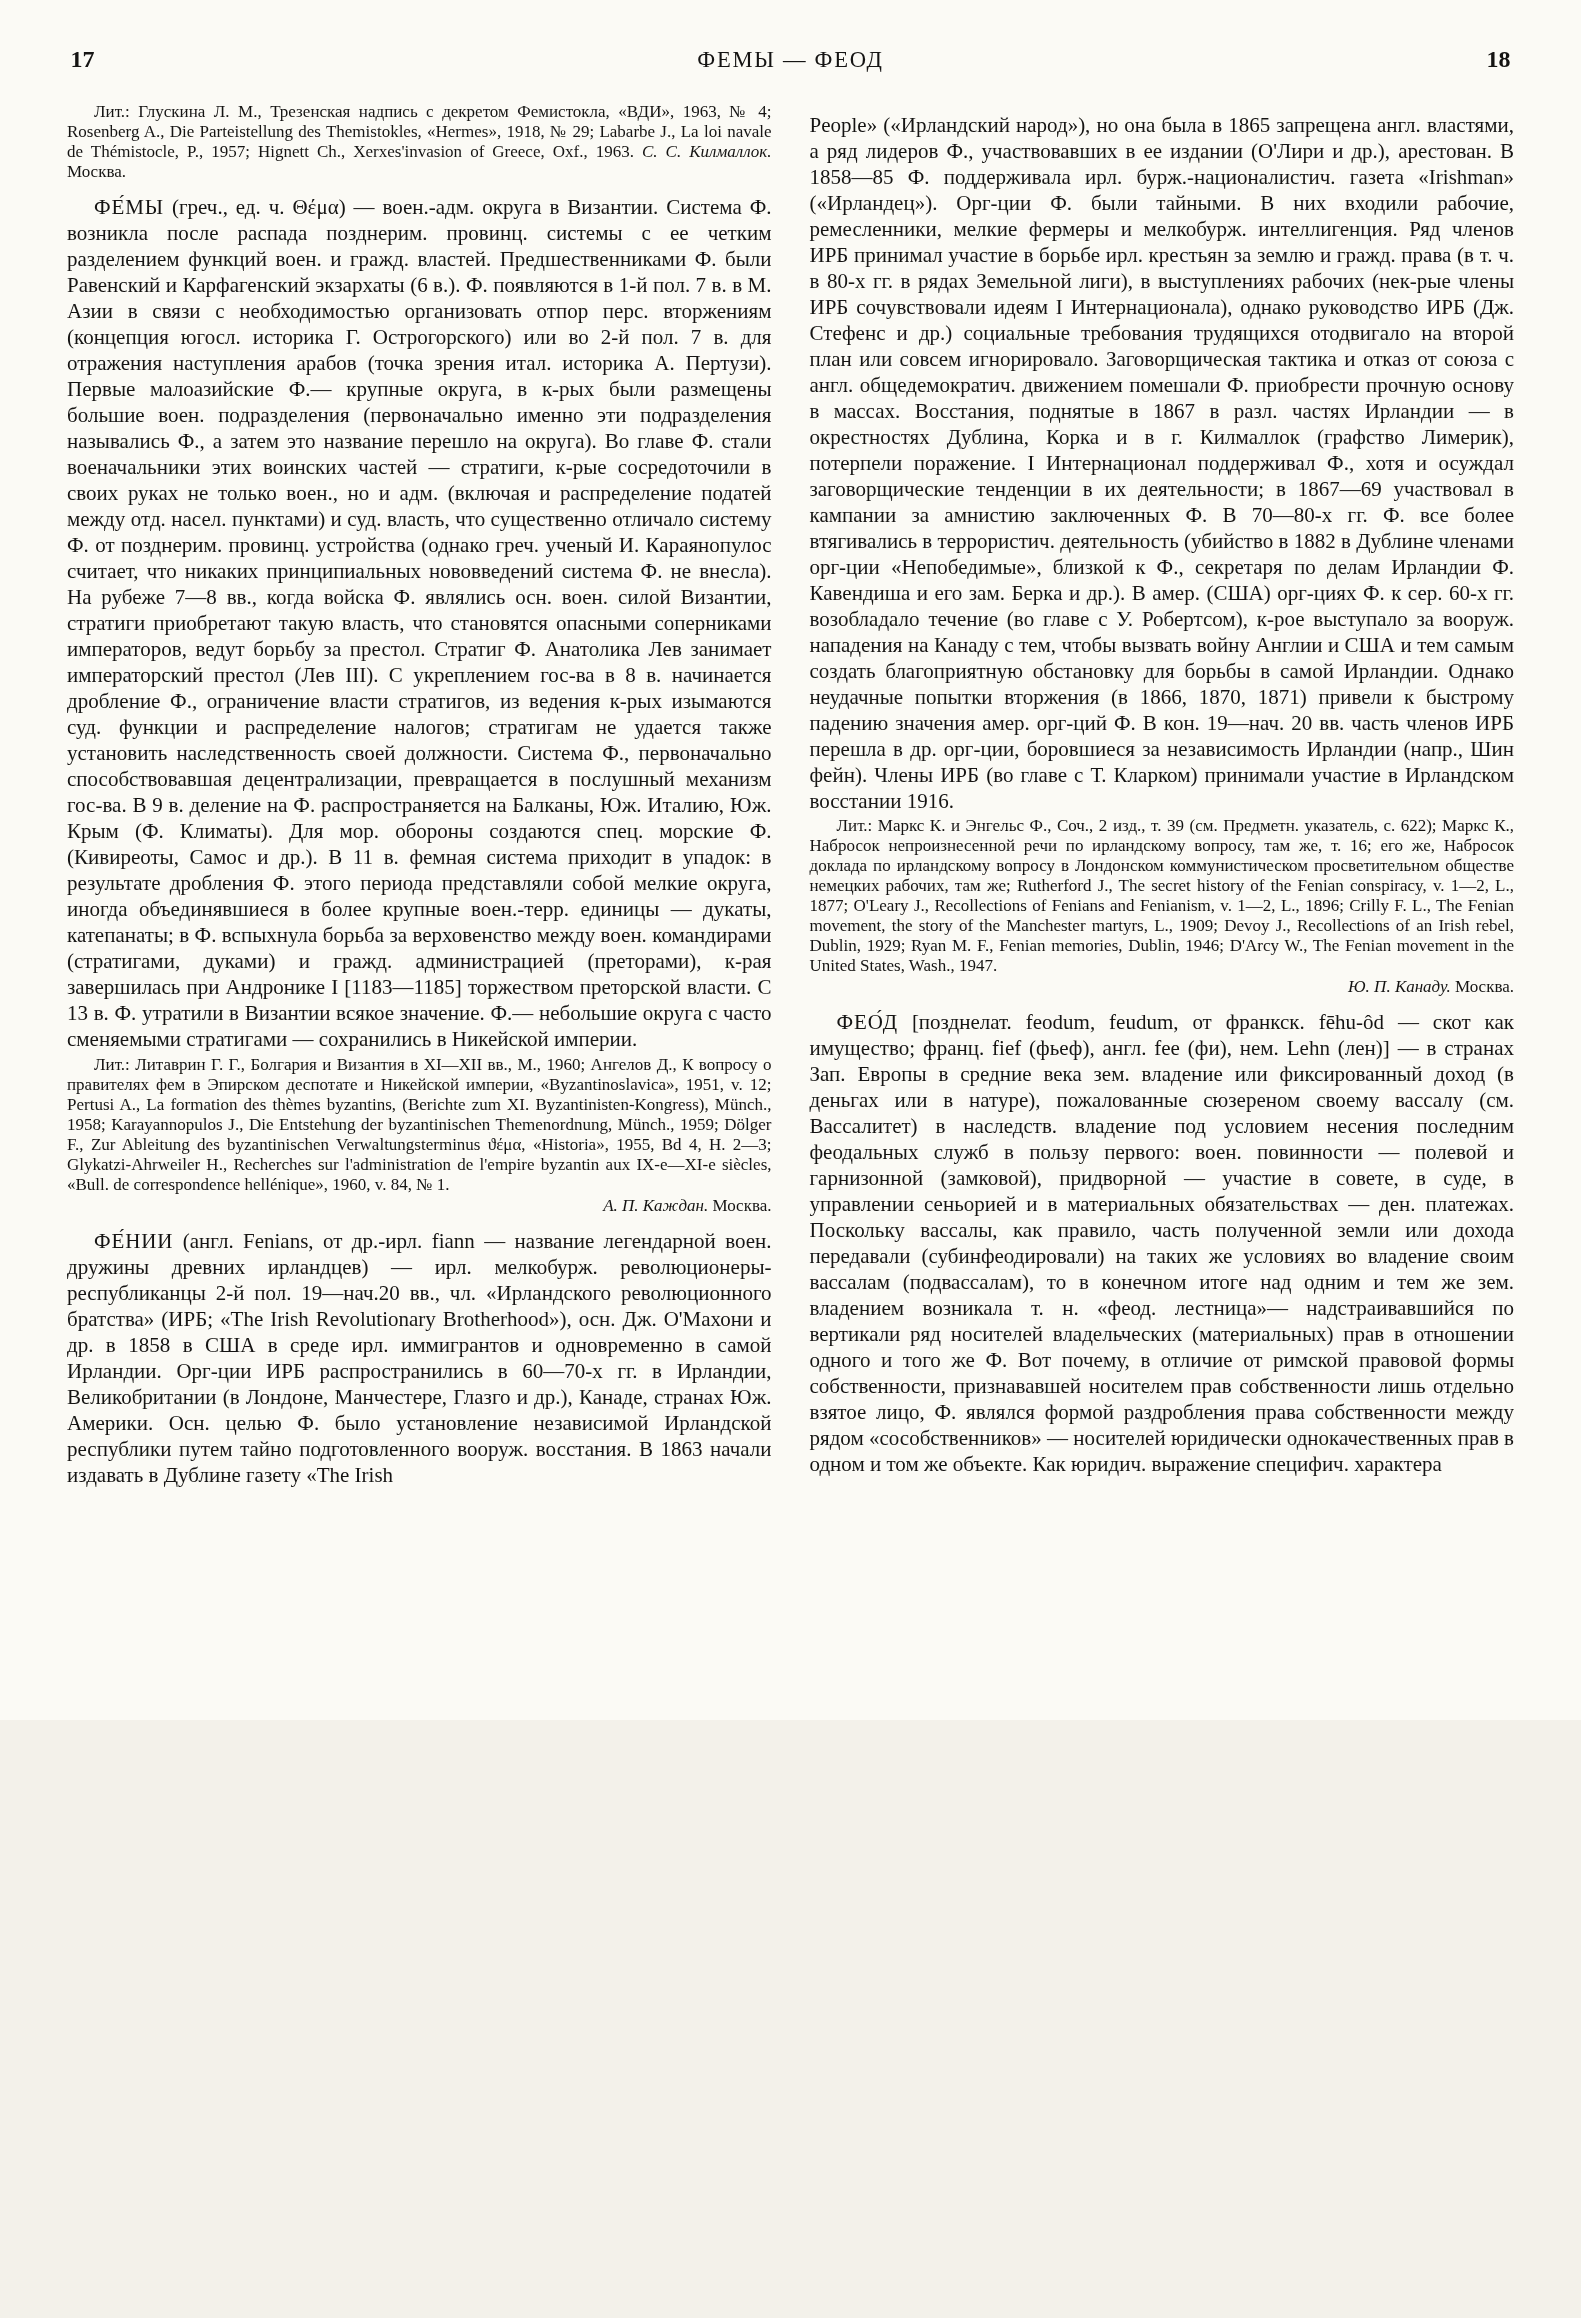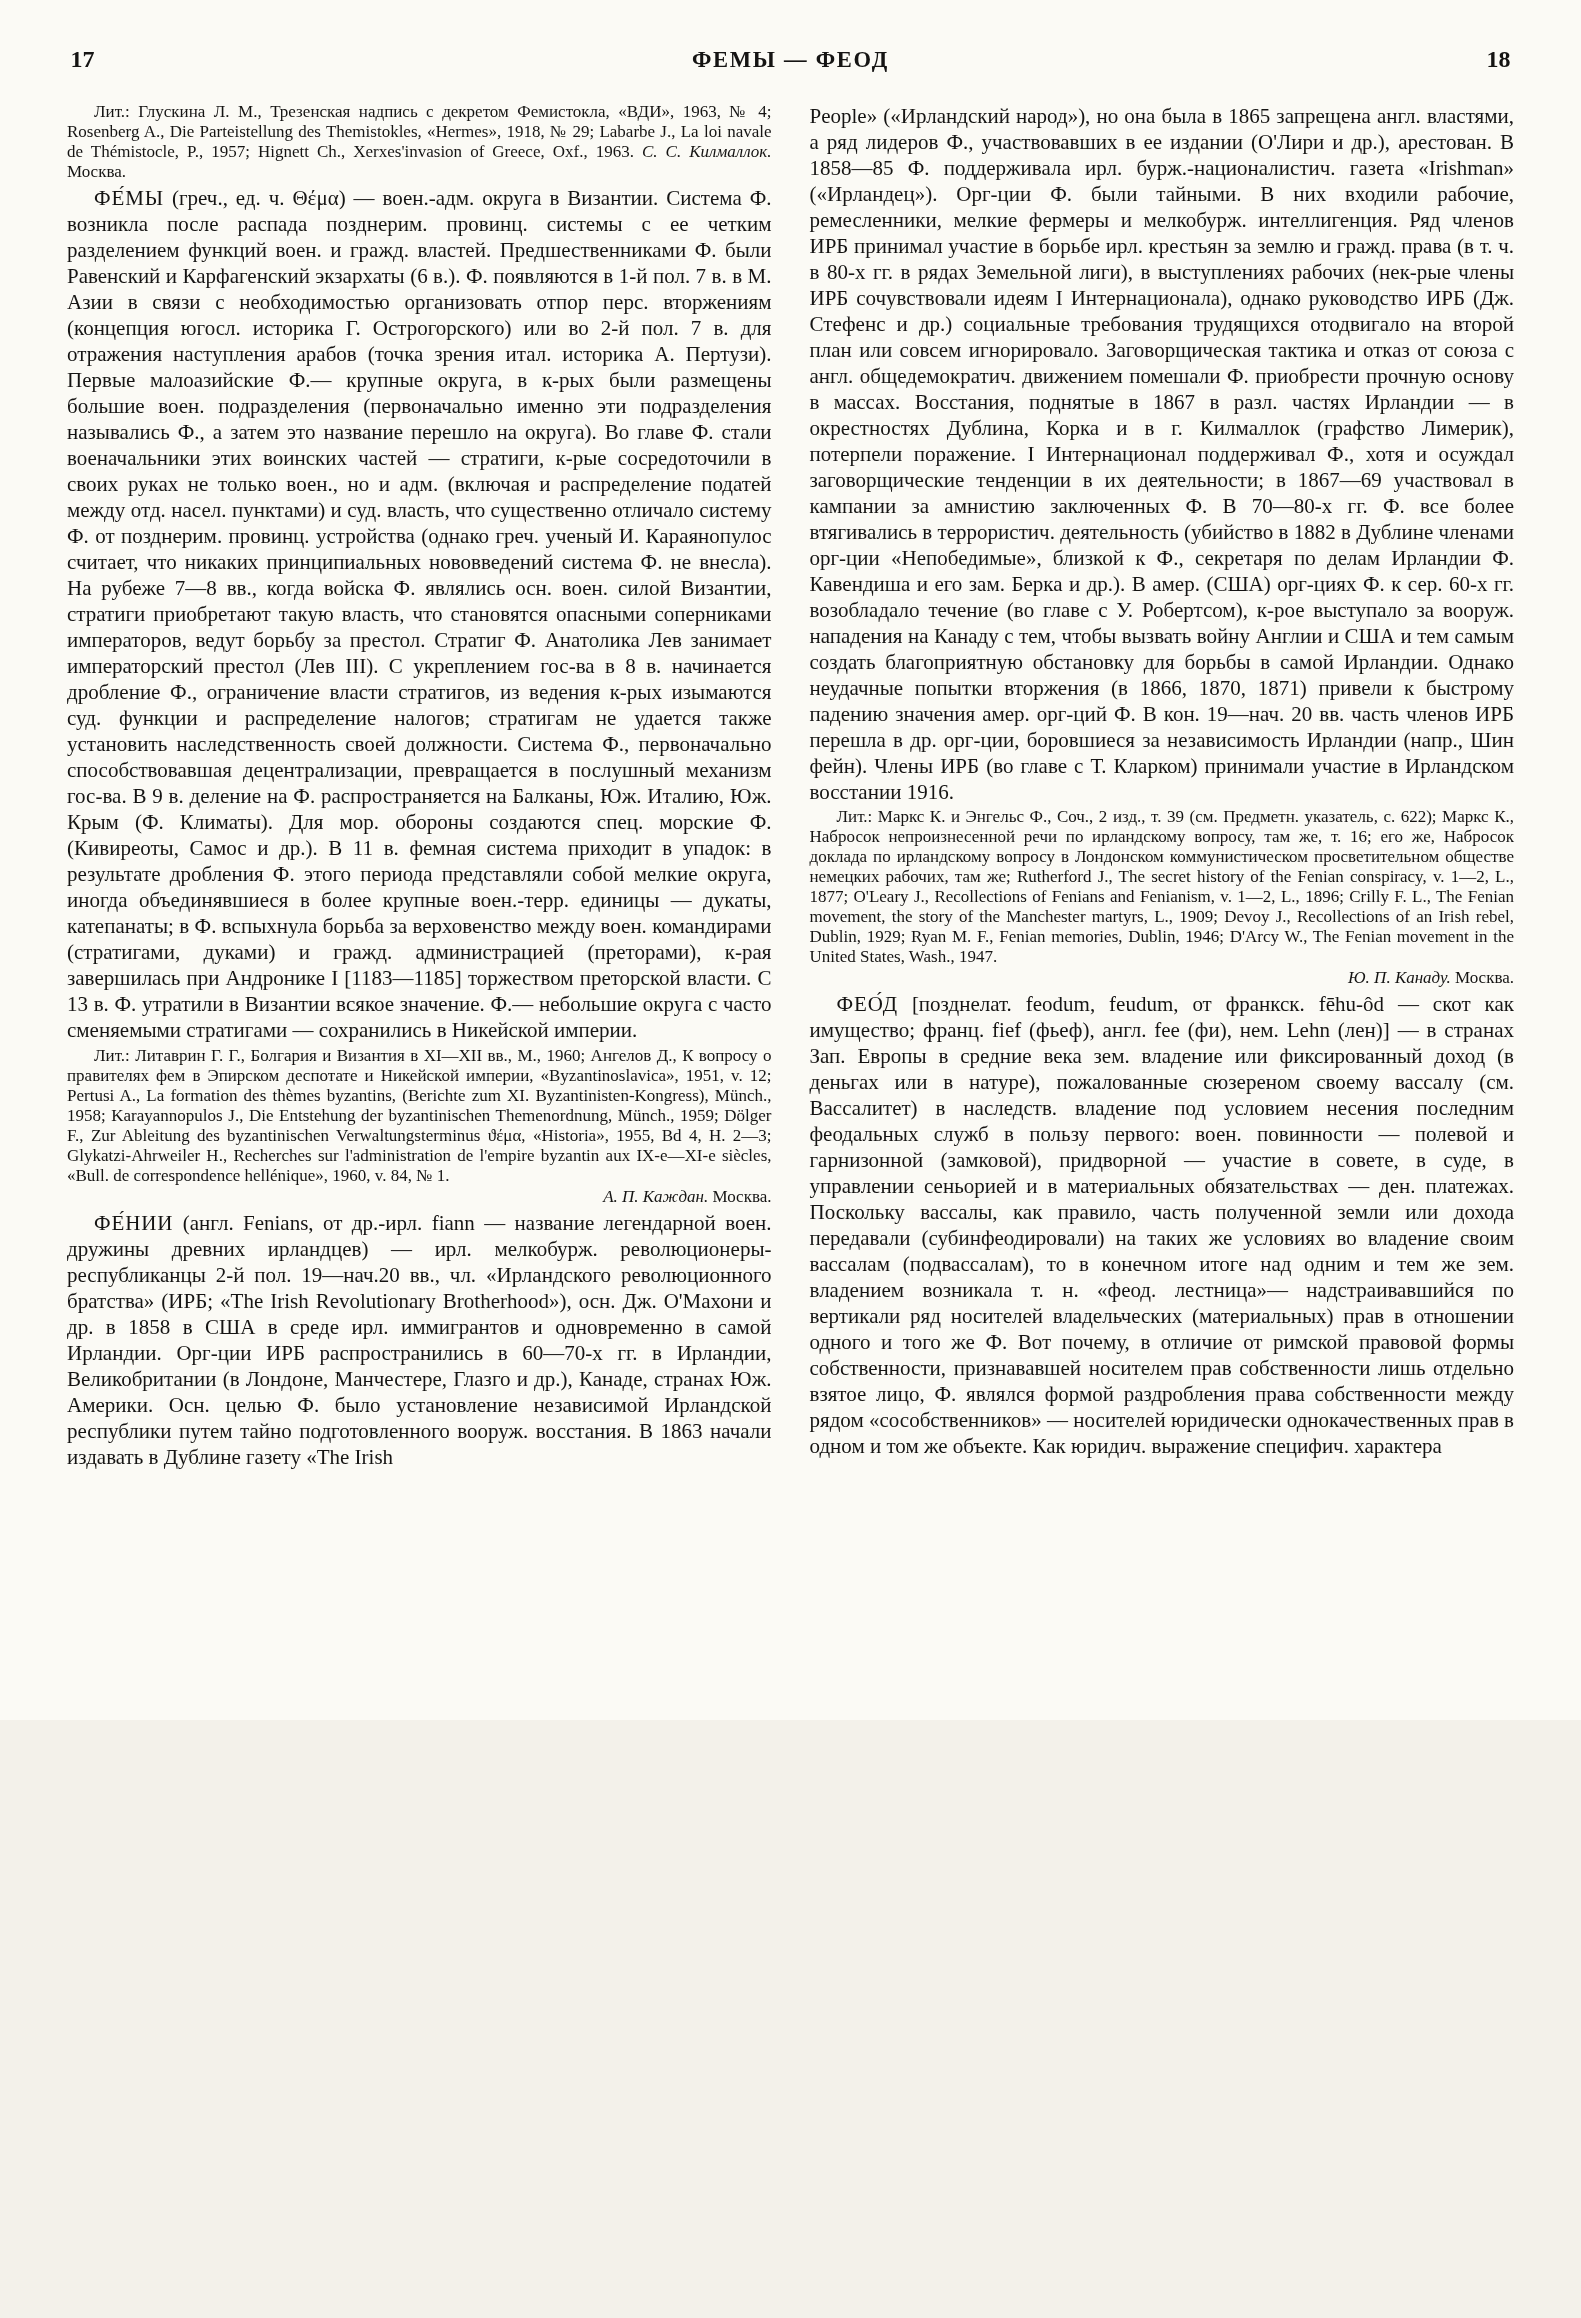--- a/index.html
+++ b/index.html
@@ -21,34 +21,34 @@
     display: flex;
     align-items: baseline;
     justify-content: space-between;
     margin: 0 3.5px 27px 3.5px;
   }
   .page-num { font-size: 24px; font-weight: bold; }
   .running-title {
     flex: 1;
     text-align: center;
     font-size: 22.6px;
-    font-weight: bold;
+    font-weight: normal;
     letter-spacing: 1.7px;
   }
   .columns { display: flex; gap: 38px; }
   .col {
     flex: 1;
     min-width: 0;
     text-align: justify;
     font-size: 21px;
     line-height: 26px;
   }
   p { margin: 0; }
   .indent { text-indent: 27px; }
-  .entry { margin-top: 3px; }
+  .entry { margin-top: 12px; }
   .headword { font-weight: normal; letter-spacing: 0.9px; }
   .lit { font-size: 17px; line-height: 20px; margin-top: 2.3px; }
   .lit-label { }
   .sig-line { text-align: right; font-size: 17px; line-height: 20px; margin-top: 1.2px; }
   .sig-name { font-style: italic; }
   .xref { font-style: italic; }
 </style>
 </head>
 <body>
 

